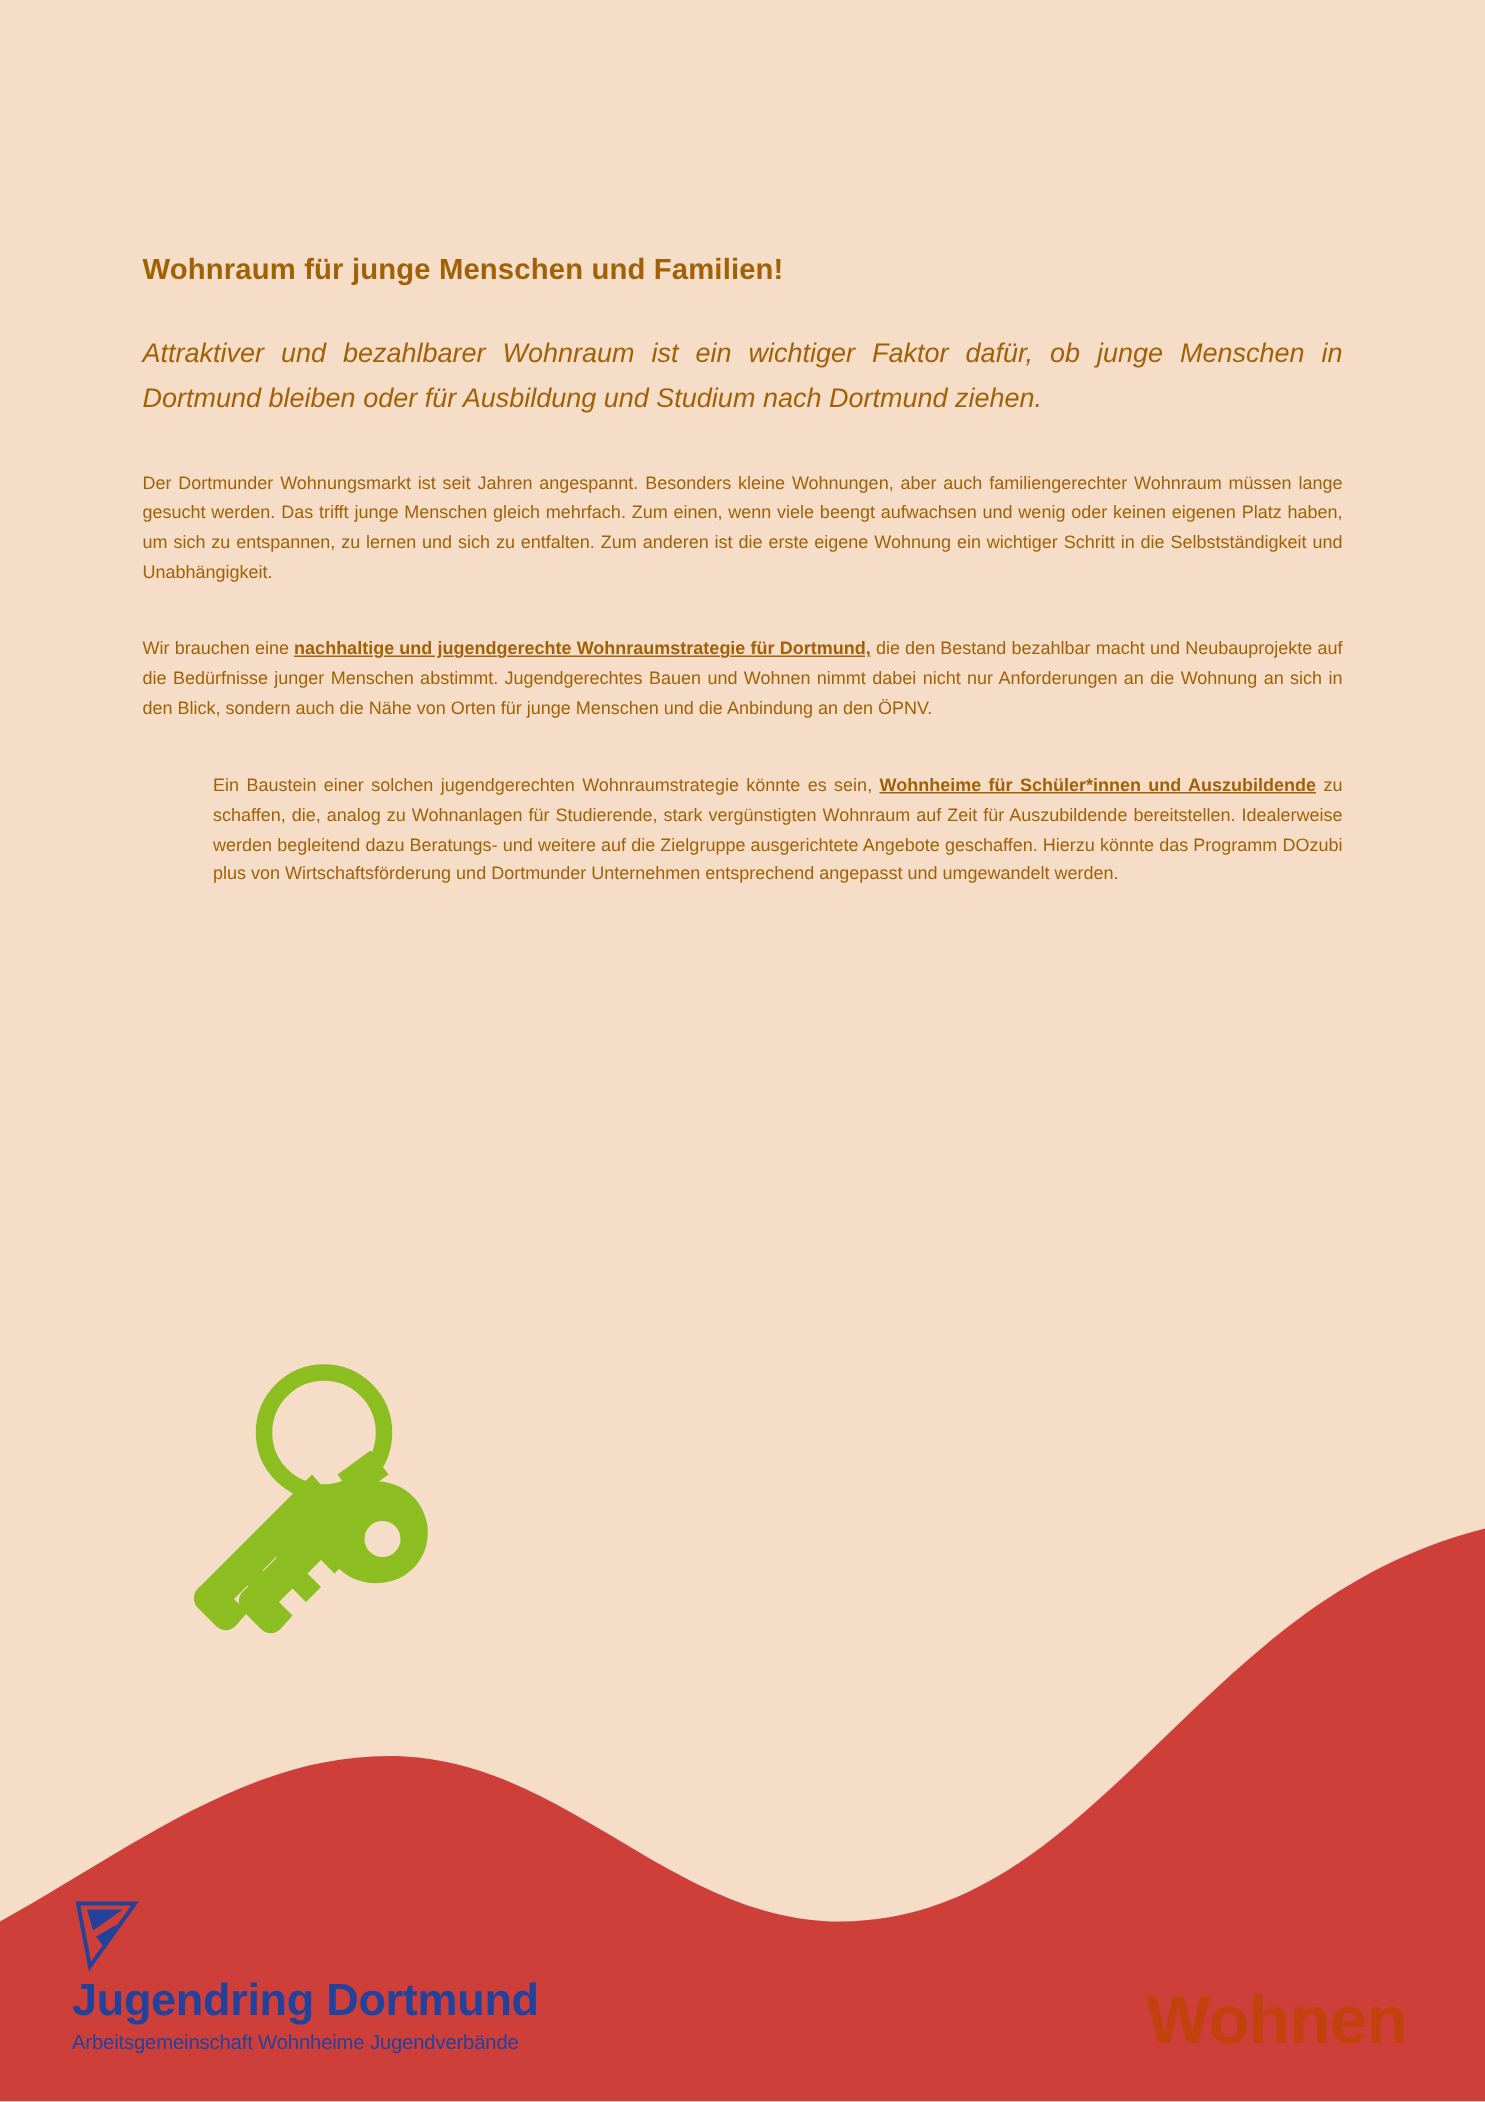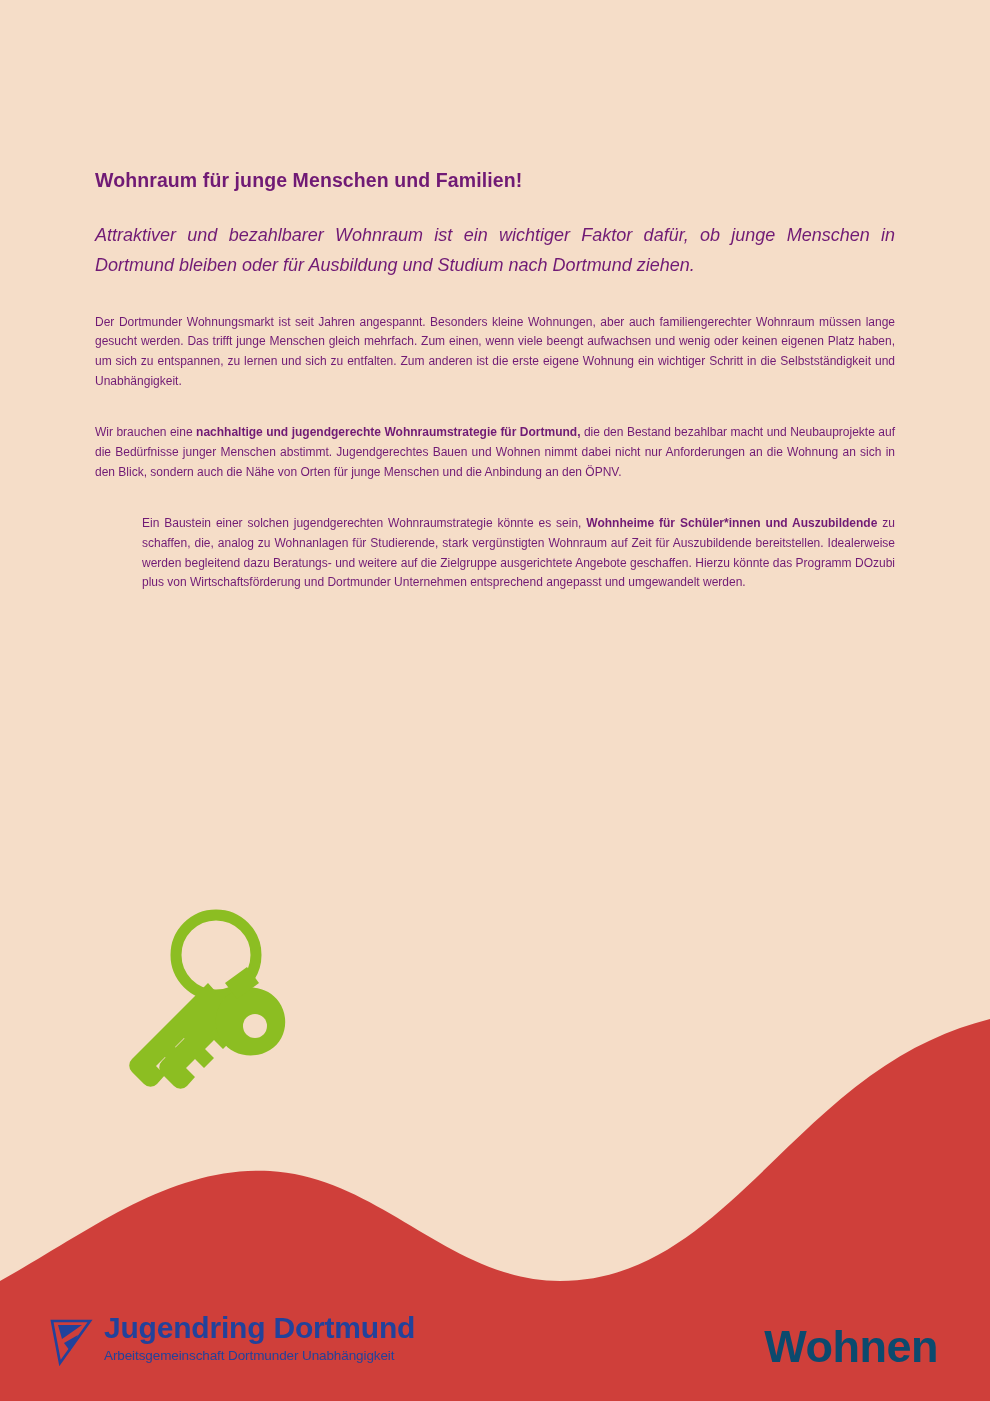--- a/index.html
+++ b/index.html
@@ -32,21 +32,21 @@
     z-index: 1;
   }
 
   
   .content {
     position: absolute;
     left: 95px;
     top: 168px;
     width: 800px;
     z-index: 3;
-    color: #701a75;
+    color: #a16207;
   }
 
   .headline {
     font-size: 19.5px;
     font-weight: bold;
     letter-spacing: 0.1px;
     margin: 0 0 28px 0;
     line-height: 1.3;
   }
 
@@ -62,40 +62,42 @@
   .para {
     font-size: 12px;
     line-height: 1.64;
     text-align: justify;
     margin: 0 0 32px 0;
   }
   .para:last-child { margin-bottom: 0; margin-left: 47px; }
 
   .para b, .strong {
     font-weight: bold;
+    text-decoration: underline;
   }
 
   
   .keys {
     position: absolute;
     left: 88px;
     top: 905px;
     width: 230px;
     height: 225px;
     z-index: 3;
   }
 
   
   .logo-block {
     position: absolute;
     left: 48px;
     bottom: 32px;
     z-index: 4;
     display: flex;
     align-items: flex-start;
+    flex-direction: column;
   }
   .logo-mark {
     width: 46px;
     height: 54px;
     margin-right: 10px;
     margin-top: 4px;
   }
   .logo-text {
     display: flex;
     flex-direction: column;
@@ -116,21 +118,21 @@
   }
 
   
   .section-word {
     position: absolute;
     right: 52px;
     bottom: 28px;
     z-index: 4;
     font-size: 45px;
     font-weight: bold;
-    color: #0c4a6e;
+    color: #c2410c;
     letter-spacing: -0.5px;
   }
 </style>
 </head>
 <body>
 
 <div class="page">
 
   <svg class="wave" viewBox="0 0 990 420" preserveAspectRatio="none" xmlns="http://www.w3.org/2000/svg">
     <path d="M0 300 C 90 250, 170 185, 270 190 C 380 196, 450 300, 560 300 C 690 300, 760 175, 870 95 C 910 66, 950 48, 990 38 L990 420 L0 420 Z" fill="#cf3f3a"></path>
@@ -173,19 +175,19 @@
       <g stroke="#22429b" stroke-width="2.6" fill="none">
         <path d="M4 6 L42 6 L12 48 Z"></path>
       </g>
       <g fill="#22429b">
         <path d="M10 10 L34 10 L14 24 Z"></path>
         <path d="M16 28 L30 20 L22 36 Z"></path>
       </g>
     </svg>
     <div class="logo-text">
       <div class="logo-title">Jugendring Dortmund</div>
-      <div class="logo-sub">Arbeitsgemeinschaft Dortmunder Unabhängigkeit</div>
+      <div class="logo-sub">Arbeitsgemeinschaft Wohnheime Jugendverbände</div>
     </div>
   </div>
 
   <div class="section-word">Wohnen</div>
 
 </div>
 
 </body></html>

